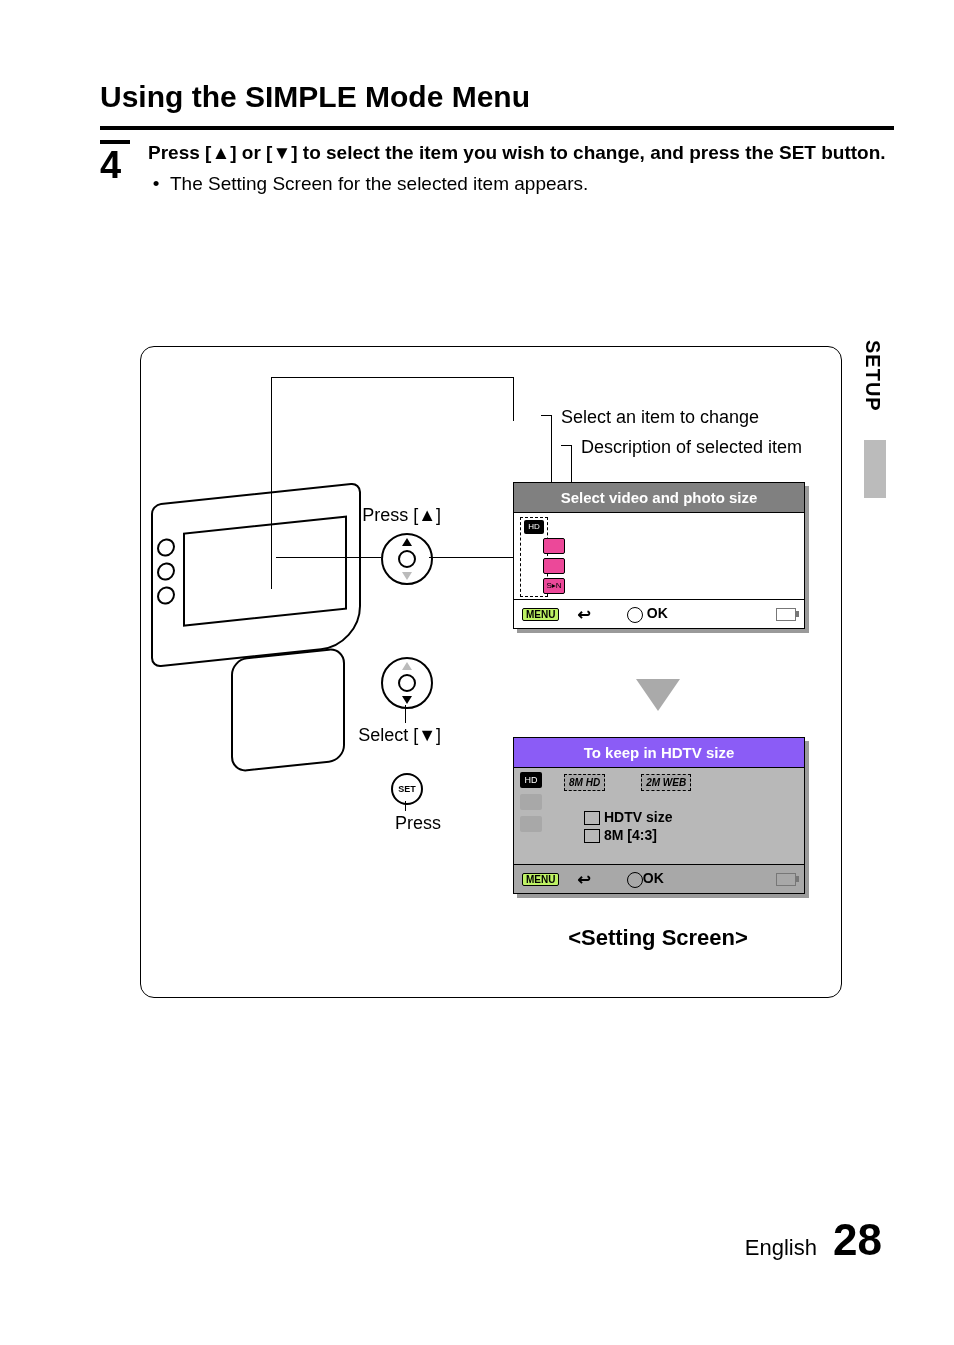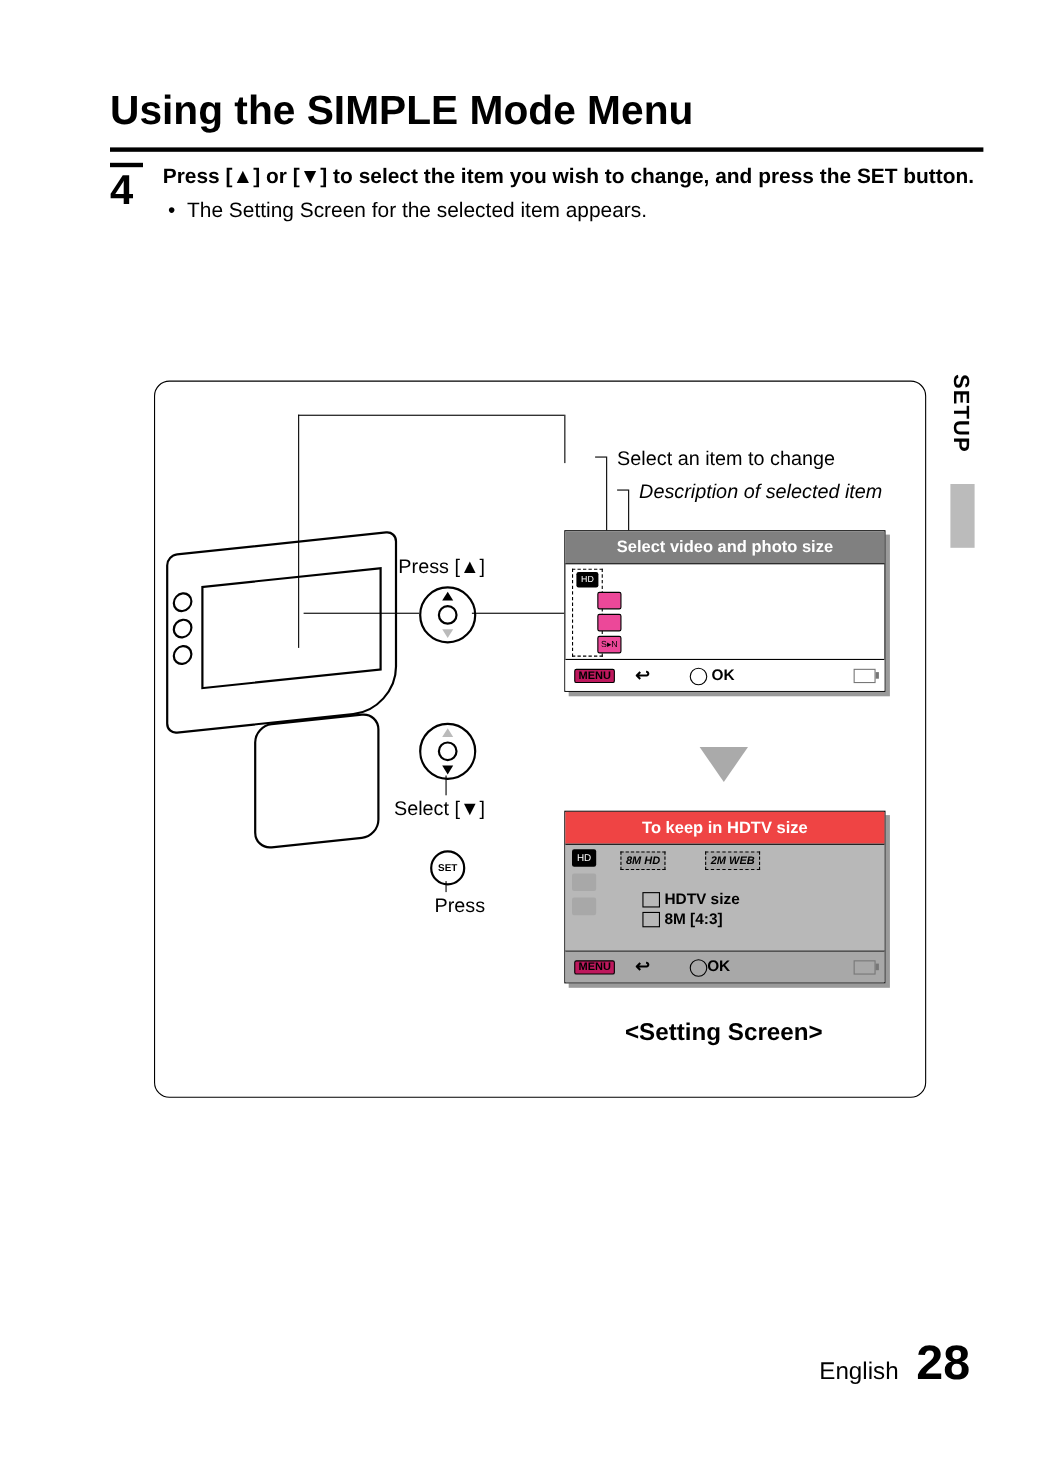--- a/index.html
+++ b/index.html
@@ -11,21 +11,21 @@
     height: 1345px;
     position: relative;
   }
   .page {
     padding: 80px 60px 40px 100px;
     position: relative;
     height: 100%;
     box-sizing: border-box;
   }
   .title {
-    font-size: 37px;
+    font-size: 30px;
     font-weight: bold;
     margin-bottom: 12px;
   }
   hr.rule {
     border: none;
     border-top: 4px solid #000;
     margin: 0 0 10px 0;
   }
   .step {
     display: flex;
@@ -120,21 +120,21 @@
     border-top:1px solid #000;
     height:28px;
     display:flex; align-items:center;
     gap:18px;
     padding:0 8px;
     font-weight:bold;
     font-size:14px;
     background:#fff;
   }
   .screen2 .footer{ background:#a8a8a8; color:#000;}
-  .menu-chip{background:#be185d;border:1px solid #000;font-size:10px;font-weight:bold;padding:0 3px;border-radius:2px;}
+  .menu-chip{background:#bef264;border:1px solid #000;font-size:10px;font-weight:bold;padding:0 3px;border-radius:2px;}
   .ret{font-size:16px;}
   .setring{
     width:14px;height:14px;border:1px solid #000;border-radius:50%;display:inline-block;vertical-align:middle;
   }
   .batt{
     width:18px;height:11px;border:1px solid #777;margin-left:auto;position:relative;
   }
   .batt::after{content:"";position:absolute;right:-4px;top:2px;width:3px;height:6px;background:#777;}
 
   .screen2 .solid-col{
@@ -202,21 +202,21 @@
   .dpad .ghost{position:absolute;left:50%;transform:translateX(-50%);width:0;height:0;border-left:5px solid transparent;border-right:5px solid transparent;}
   .dpad.top .ghost{bottom:3px;border-top:8px solid #bbb;}
   .dpad.bot .ghost{top:3px;border-bottom:8px solid #bbb;}
   .setbtn{
     position:absolute;width:28px;height:28px;border:2px solid #000;border-radius:50%;background:#fff;font-size:9px;font-weight:bold;display:flex;align-items:center;justify-content:center;
   }
   .lead{position:absolute;background:#000;}
   .lead.h{height:1px;}
   .lead.v{width:1px;}
   .screen2 .body{background:#b8b8b8;height:96px;}
-  .screen2 .header-bar{background:#ef4444;}
+  .screen2 .header-bar{background:#8b5cf6;}
 </style>
 </head>
 <body>
 
 <div class="page">
   <div class="title">Using the SIMPLE Mode Menu</div>
   <hr class="rule">
 
   <div class="step">
     <div class="step-num">4</div>
@@ -230,21 +230,21 @@
       </div>
     </div>
   </div>
 
   <div class="side-tab">SETUP</div>
   <div class="side-gray"></div>
 
   <div class="figure-wrap">
 
     <div class="annot" style="left:420px;top:60px;">Select an item to change</div>
-    <div class="annot" style="left:440px;top:90px;font-style:italic;">Description of selected item</div>
+    <div class="annot" style="left:440px;top:90px;">Description of selected item</div>
     <div class="lead v" style="left:410px;top:68px;height:106px;"></div>
     <div class="lead v" style="left:430px;top:98px;height:50px;"></div>
     <div class="lead h" style="left:400px;top:68px;width:10px;"></div>
     <div class="lead h" style="left:420px;top:98px;width:10px;"></div>
 
     <div class="camera-art">
       <div class="camera-body">
         <div class="camera-btns">
             <span></span>
             <span></span>

